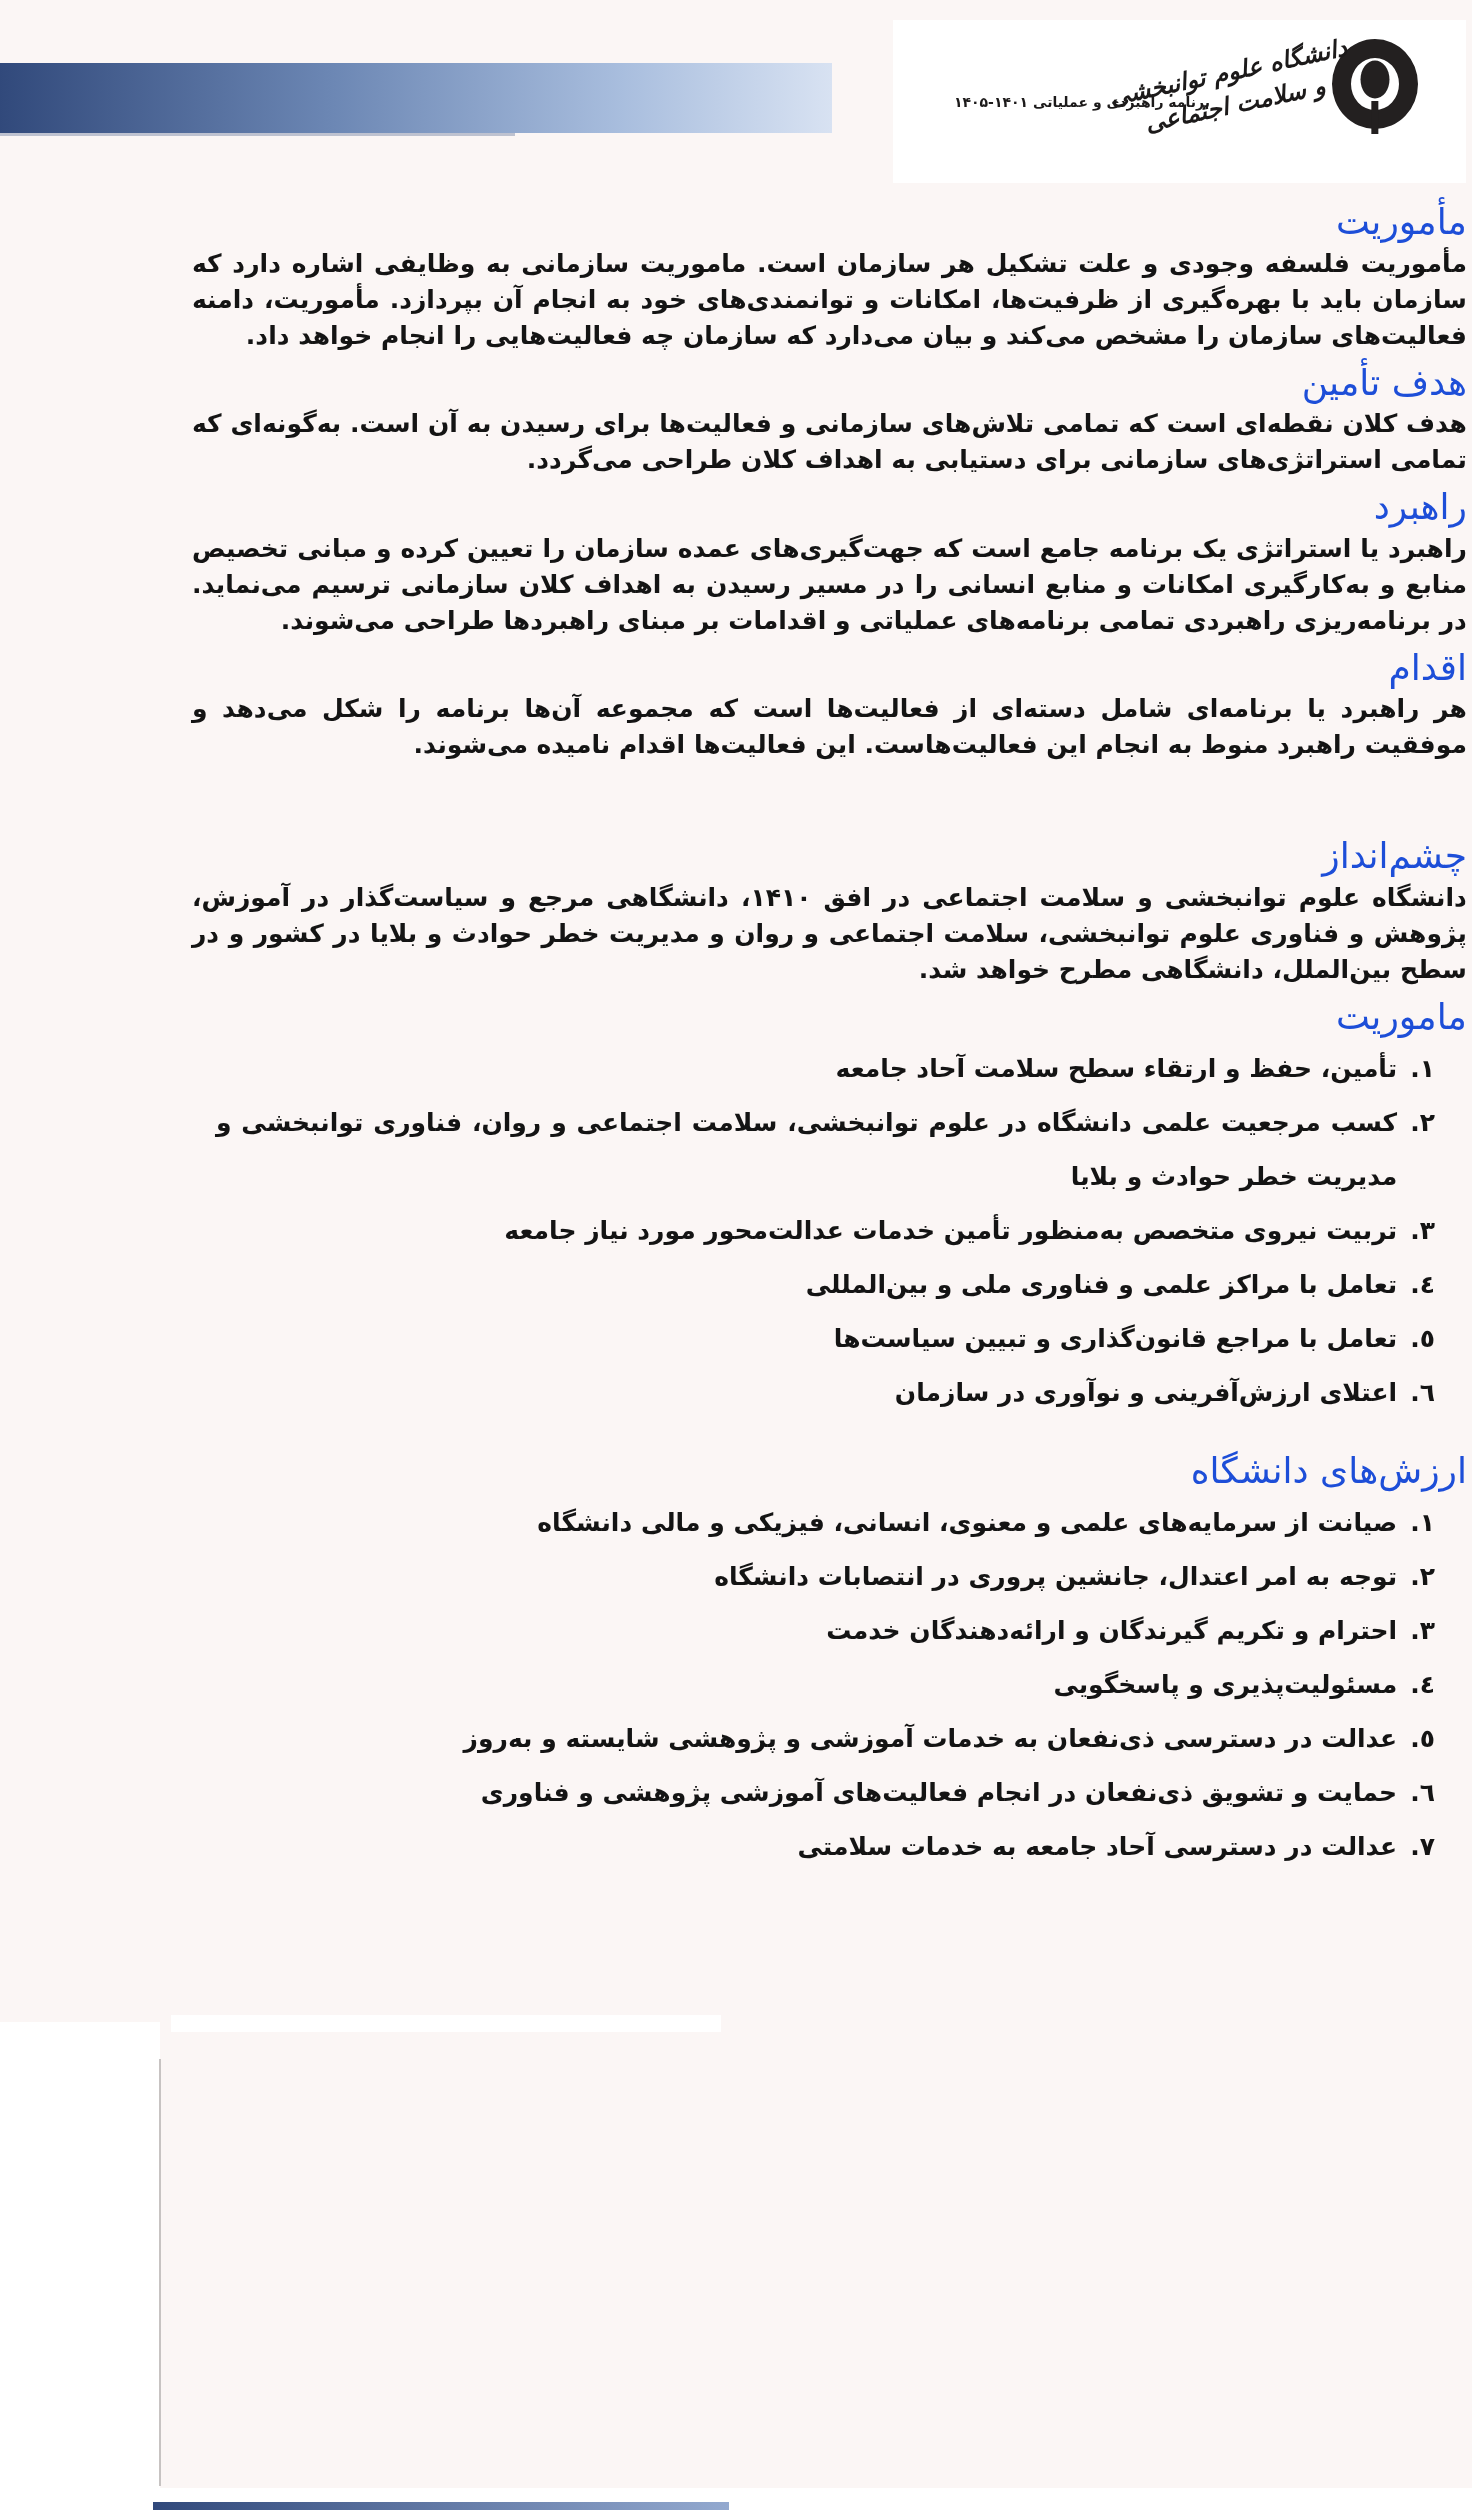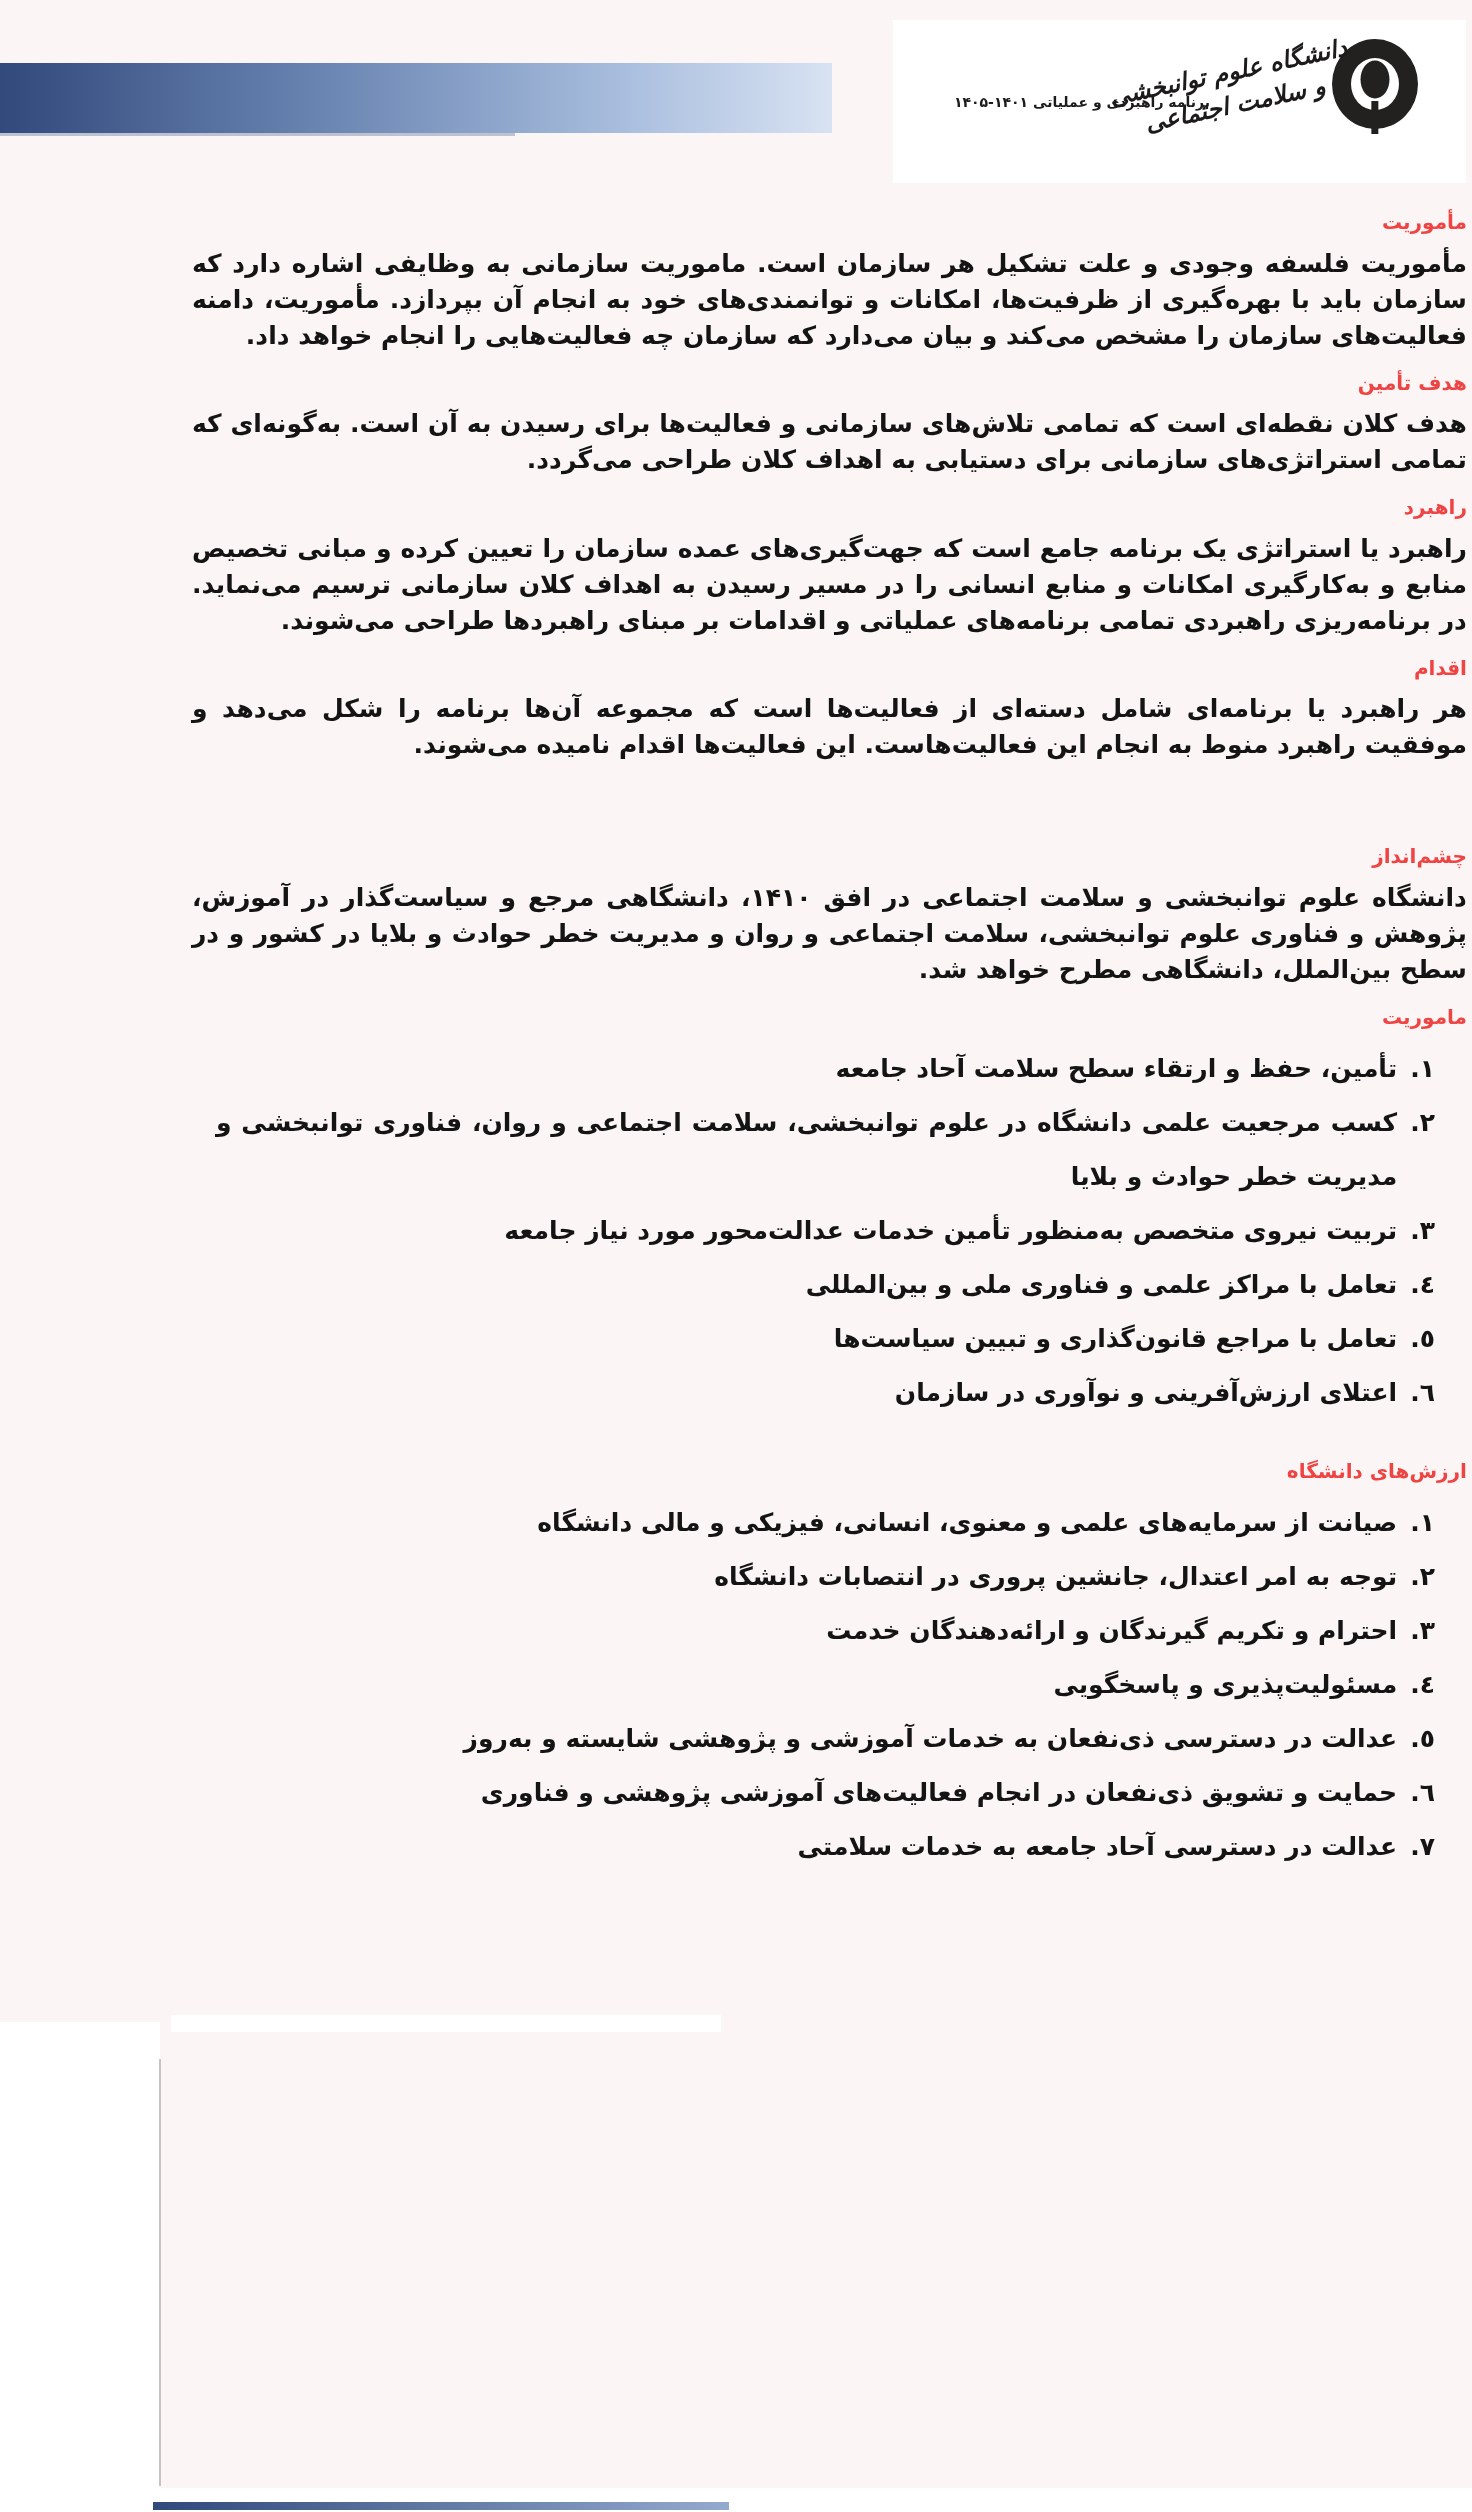--- a/index.html
+++ b/index.html
@@ -27,21 +27,21 @@
     position:absolute;top:36px;right:107px;width:254px;transform:rotate(-12deg);
     font-size:24px;font-weight:bold;font-style:italic;line-height:33px;text-align:center;color:#1c1a1a;
   }
   .program-title{
     position:absolute;top:74px;right:256px;font-size:14px;font-weight:bold;color:#1c1a1a;white-space:nowrap;
   }
   .content{
     position:absolute;top:193px;right:5.1px;width:1275px;color:#141414;font-weight:bold;font-size:25px;
   }
   .sec{margin:0;}
-  .sec-h{margin:10.2px 0 4.4px;color:#ef4444;font-size:20px;line-height:38px;font-weight:bold;}
+  .sec-h{margin:10.2px 0 4.4px;color:#1d4ed8;font-size:36px;line-height:38px;font-weight:normal;}
   .sec-text{margin:0 0 5.8px;line-height:36px;text-align:justify;}
   .vision-extra{padding-top:58px;}
   .values-extra{padding-top:22px;}
   .list{margin:5.8px 0 0;padding:0;}
   .li{display:flex;line-height:54px;font-size:25px;padding-right:32px;}
   .li .num{flex:0 0 auto;margin-left:13px;}
   .li .txt{flex:1 1 auto;text-align:justify;margin-left:24px;}
 </style>
 </head>
 <body>

